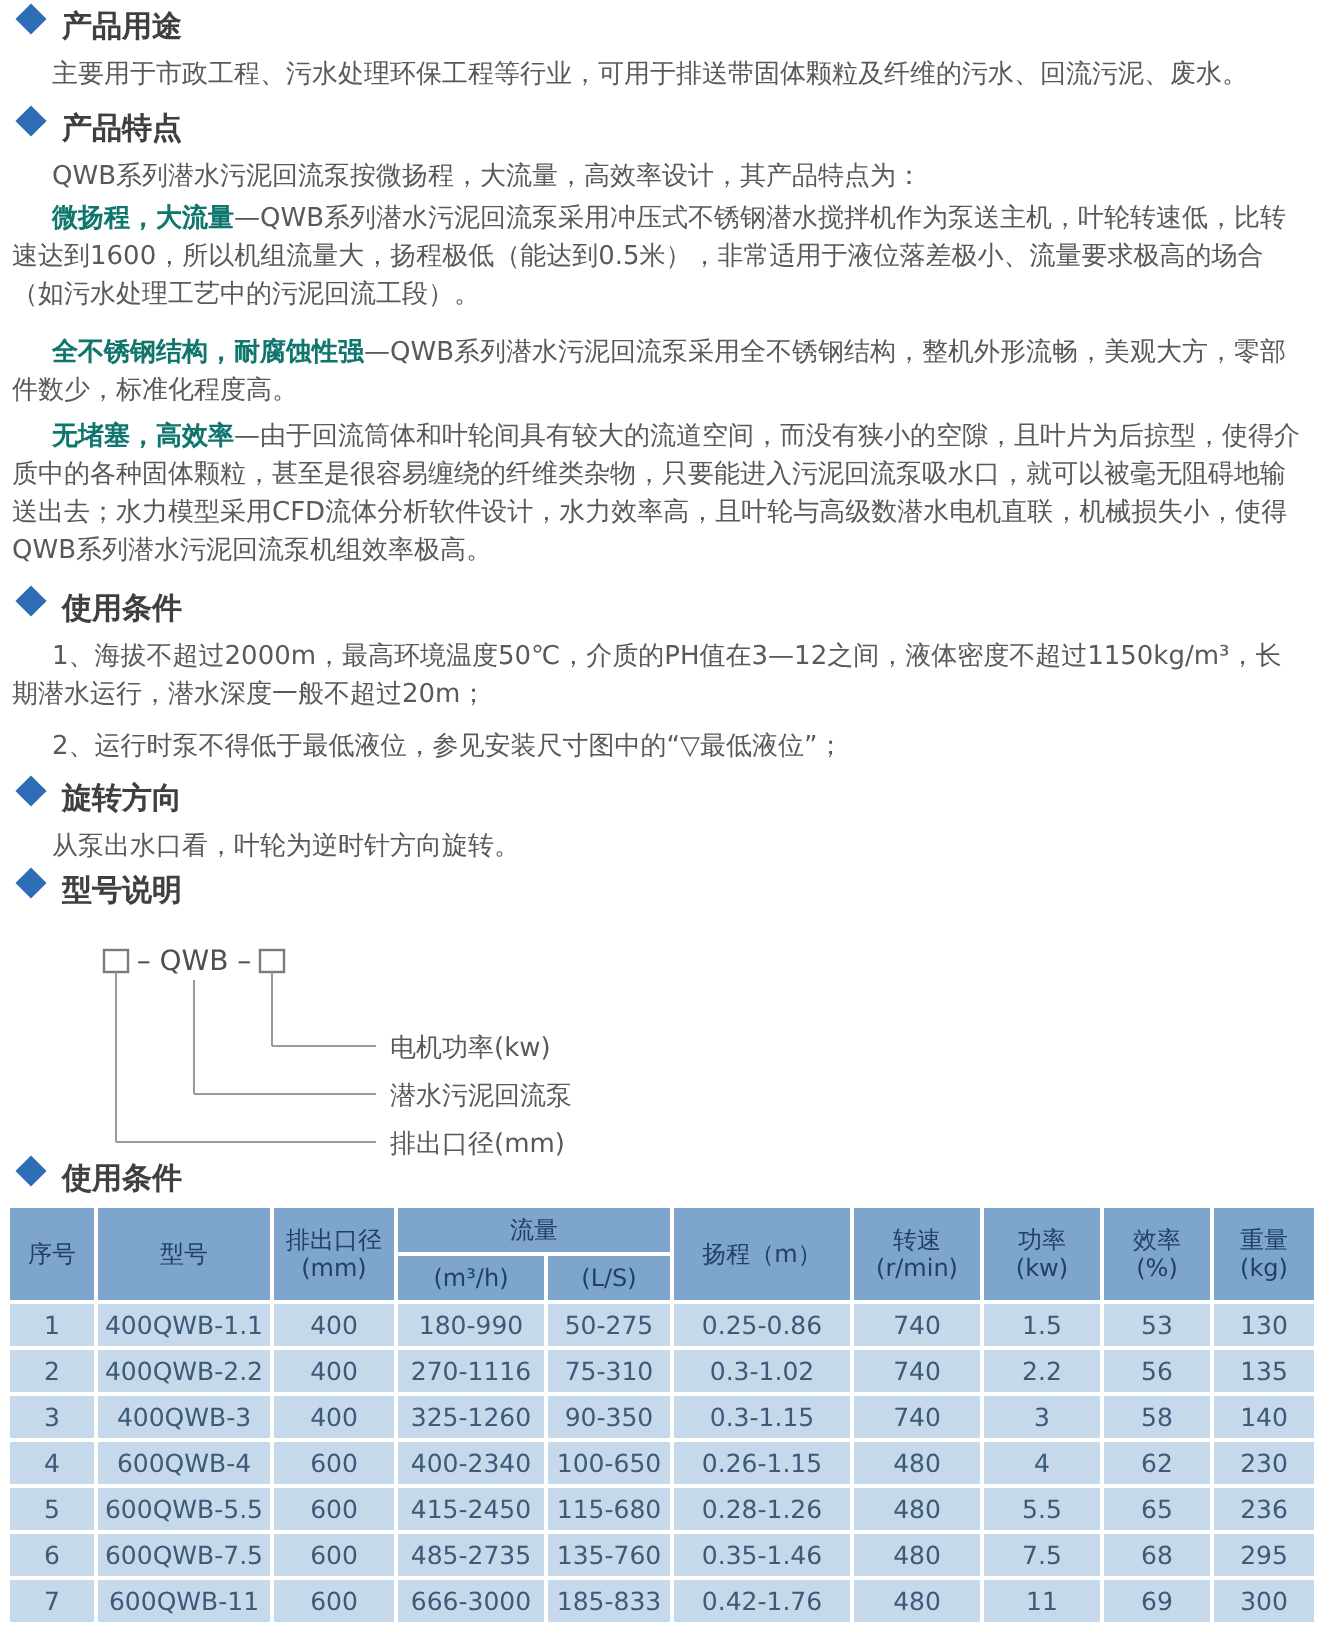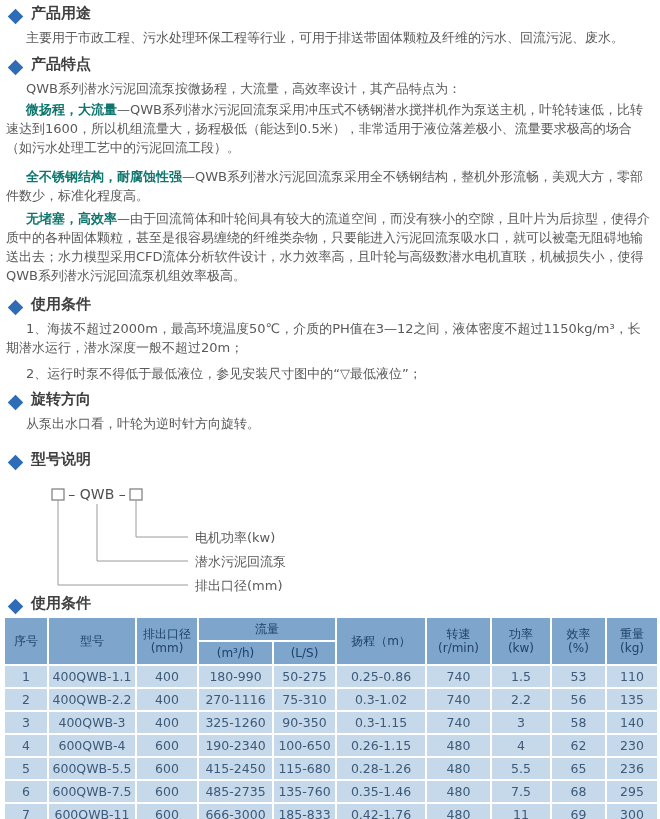--- a/index.html
+++ b/index.html
@@ -4,21 +4,21 @@
 <style>
   html,body{margin:0;padding:0;}
   body{
     width:660px;height:819px;background:#ffffff;
     font-family:"DejaVu Sans","Liberation Sans",sans-serif;
     color:#595959;font-size:13px;overflow:hidden;
   }
   .page{padding-top:4px;width:660px;}
   
   .sec-h{
-    display:flex;align-items:flex-end;margin:0 0 6px 8px;
+    display:flex;align-items:flex-start;margin:0 0 6px 8px;
     font-size:15px;line-height:18px;font-weight:bold;color:#3f3f3f;
   }
   .diamond{
     width:11px;height:11px;background:#2e6cb5;
     transform:rotate(45deg);margin:0 10px 0 2px;flex:0 0 auto;
   }
   
   .para{
     margin:0 8px 10px 6px;line-height:19px;text-indent:20px;color:#595959;
   }
@@ -78,21 +78,21 @@
     <span class="diamond"></span>
     <span>使用条件</span>
   </div>
   <p class="para" style="margin-bottom:7px">1、海拔不超过2000m，最高环境温度50℃，介质的PH值在3—12之间，液体密度不超过1150kg/m³，长期潜水运行，潜水深度一般不超过20m；</p>
   <p class="para" style="margin-bottom:7px">2、运行时泵不得低于最低液位，参见安装尺寸图中的“▽最低液位”；</p>
 
   <div class="sec-h">
     <span class="diamond"></span>
     <span>旋转方向</span>
   </div>
-  <p class="para" style="margin-bottom:17px">从泵出水口看，叶轮为逆时针方向旋转。</p>
+  <p class="para" style="margin-bottom:3px">从泵出水口看，叶轮为逆时针方向旋转。</p>
 
   <div class="sec-h" style="margin-bottom:16px">
     <span class="diamond"></span>
     <span>型号说明</span>
   </div>
   <svg class="diagram" width="430" height="110" viewBox="0 0 430 110">
     <rect x="30" y="5" width="12" height="11"></rect>
     <text class="frm" x="75" y="15" text-anchor="middle">–  QWB  –</text>
     <rect x="108" y="5" width="12" height="11"></rect>
     <line x1="36" y1="16" x2="36" y2="101"></line>
@@ -160,21 +160,21 @@
         <tr>
           <td>1</td>
           <td>400QWB-1.1</td>
           <td>400</td>
           <td>180-990</td>
           <td>50-275</td>
           <td>0.25-0.86</td>
           <td>740</td>
           <td>1.5</td>
           <td>53</td>
-          <td>110</td>
+          <td>130</td>
         </tr>
         <tr>
           <td>2</td>
           <td>400QWB-2.2</td>
           <td>400</td>
           <td>270-1116</td>
           <td>75-310</td>
           <td>0.3-1.02</td>
           <td>740</td>
           <td>2.2</td>
@@ -190,21 +190,21 @@
           <td>0.3-1.15</td>
           <td>740</td>
           <td>3</td>
           <td>58</td>
           <td>140</td>
         </tr>
         <tr>
           <td>4</td>
           <td>600QWB-4</td>
           <td>600</td>
-          <td>190-2340</td>
+          <td>400-2340</td>
           <td>100-650</td>
           <td>0.26-1.15</td>
           <td>480</td>
           <td>4</td>
           <td>62</td>
           <td>230</td>
         </tr>
         <tr>
           <td>5</td>
           <td>600QWB-5.5</td>

